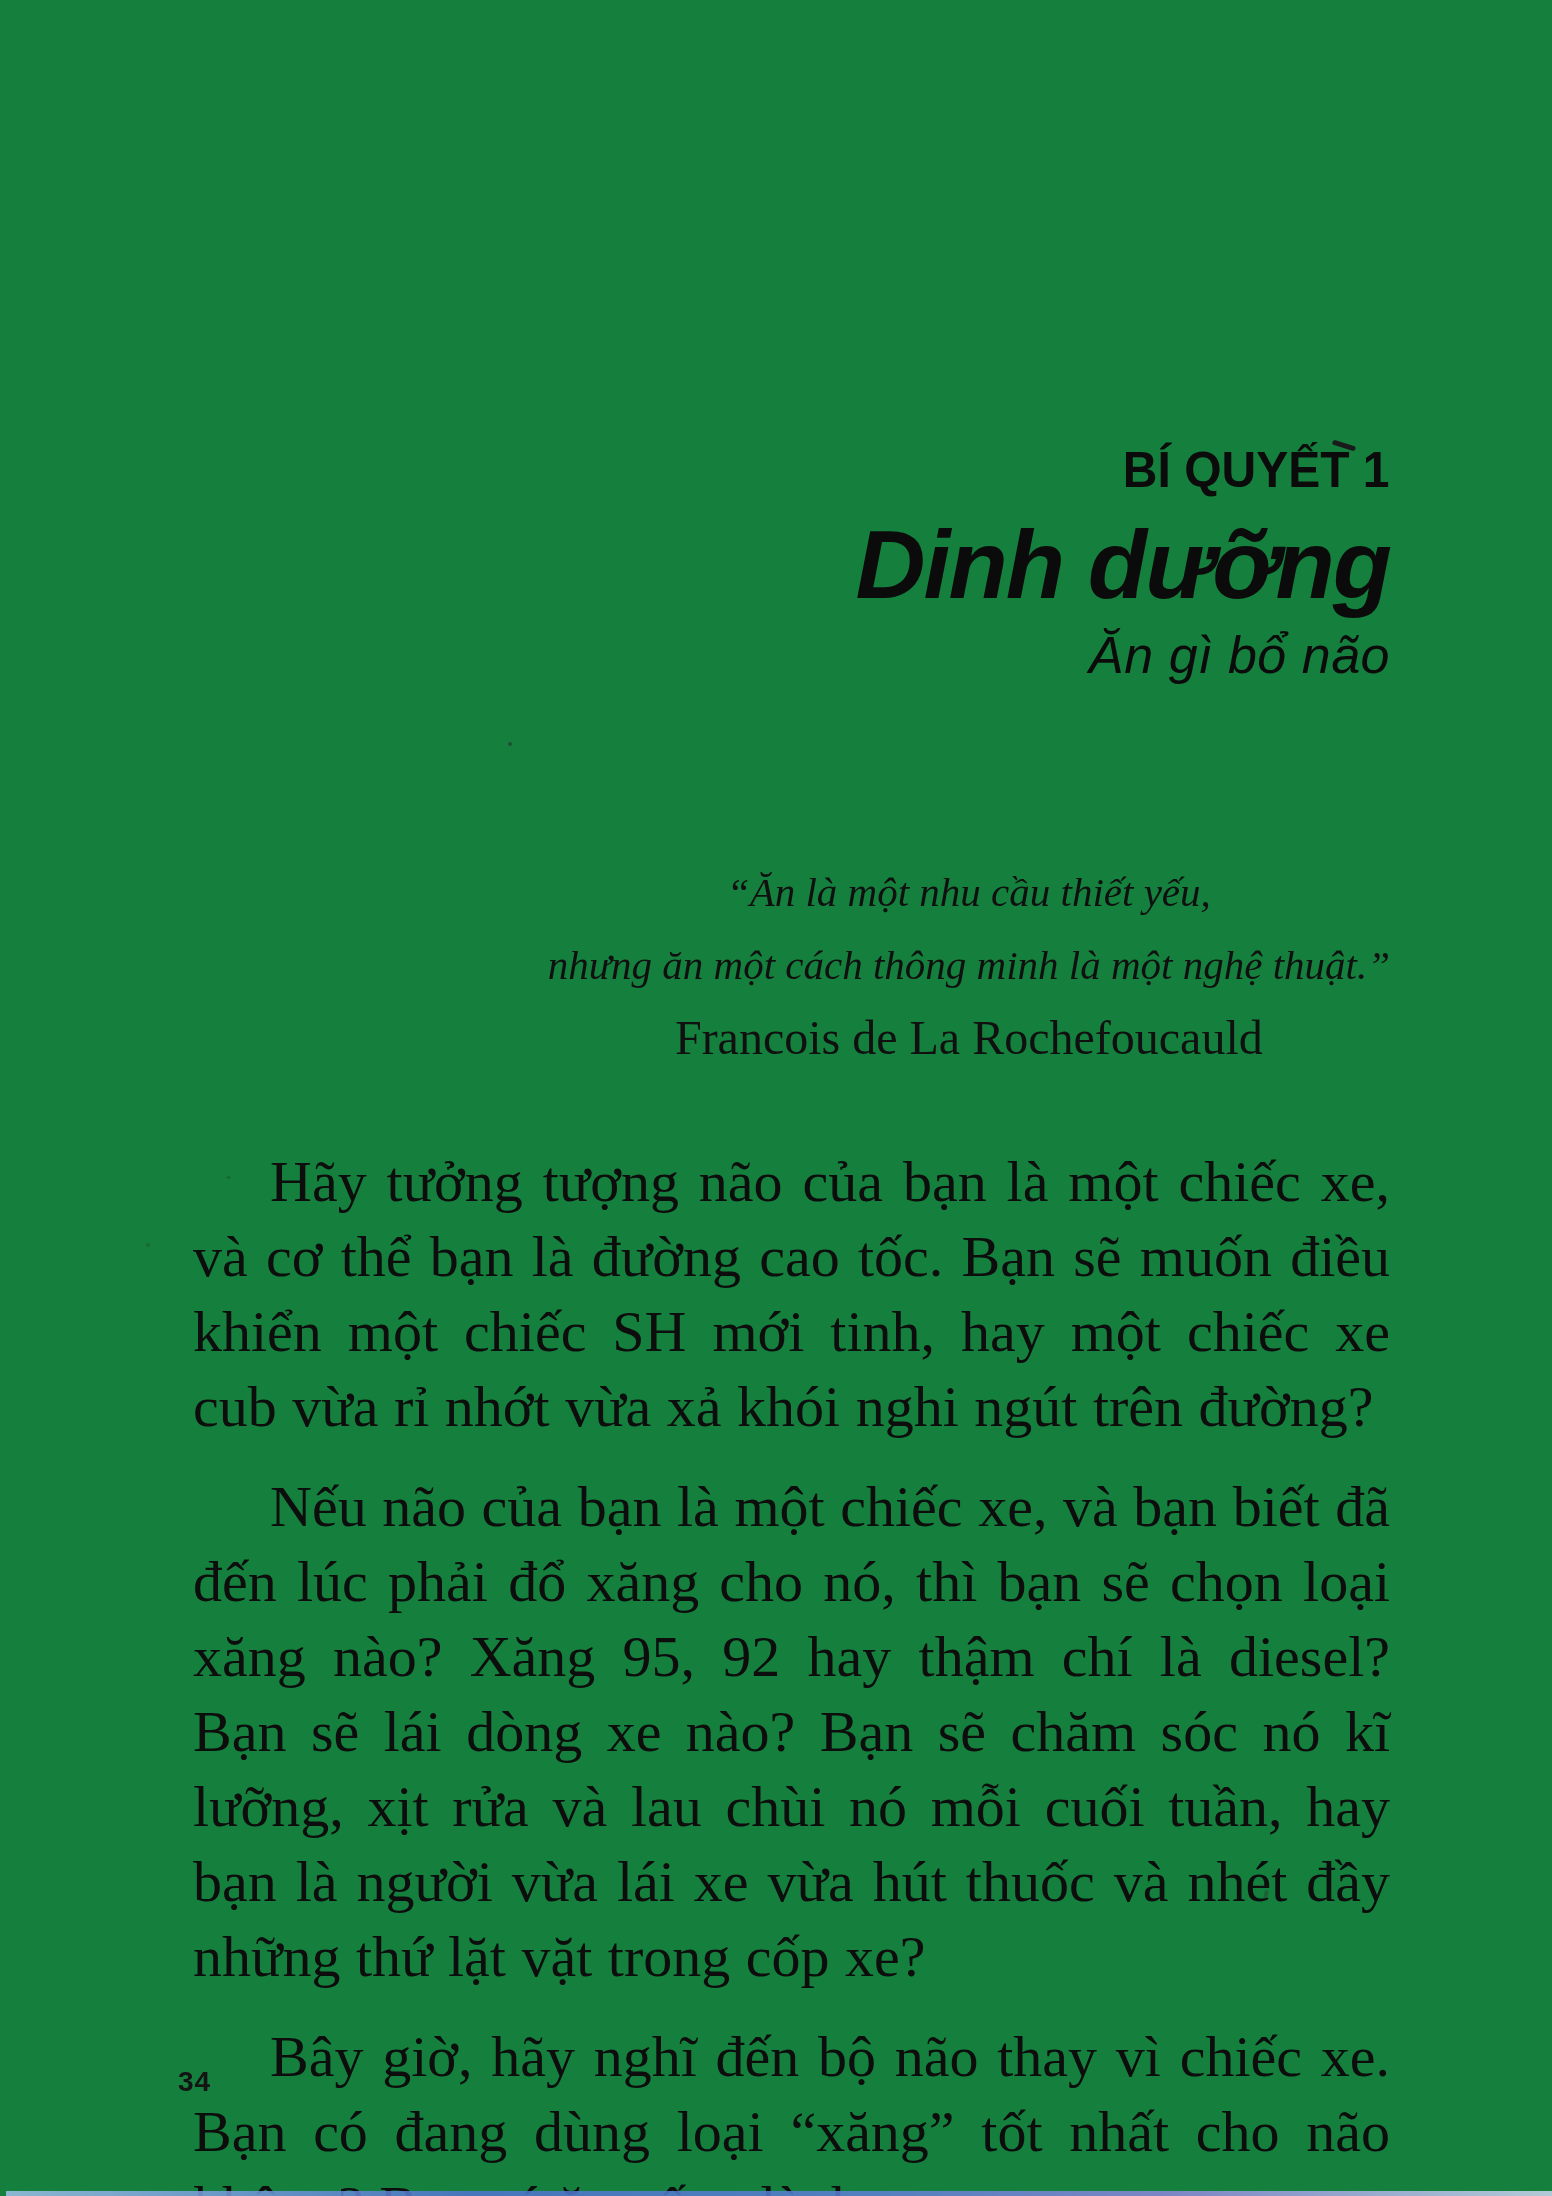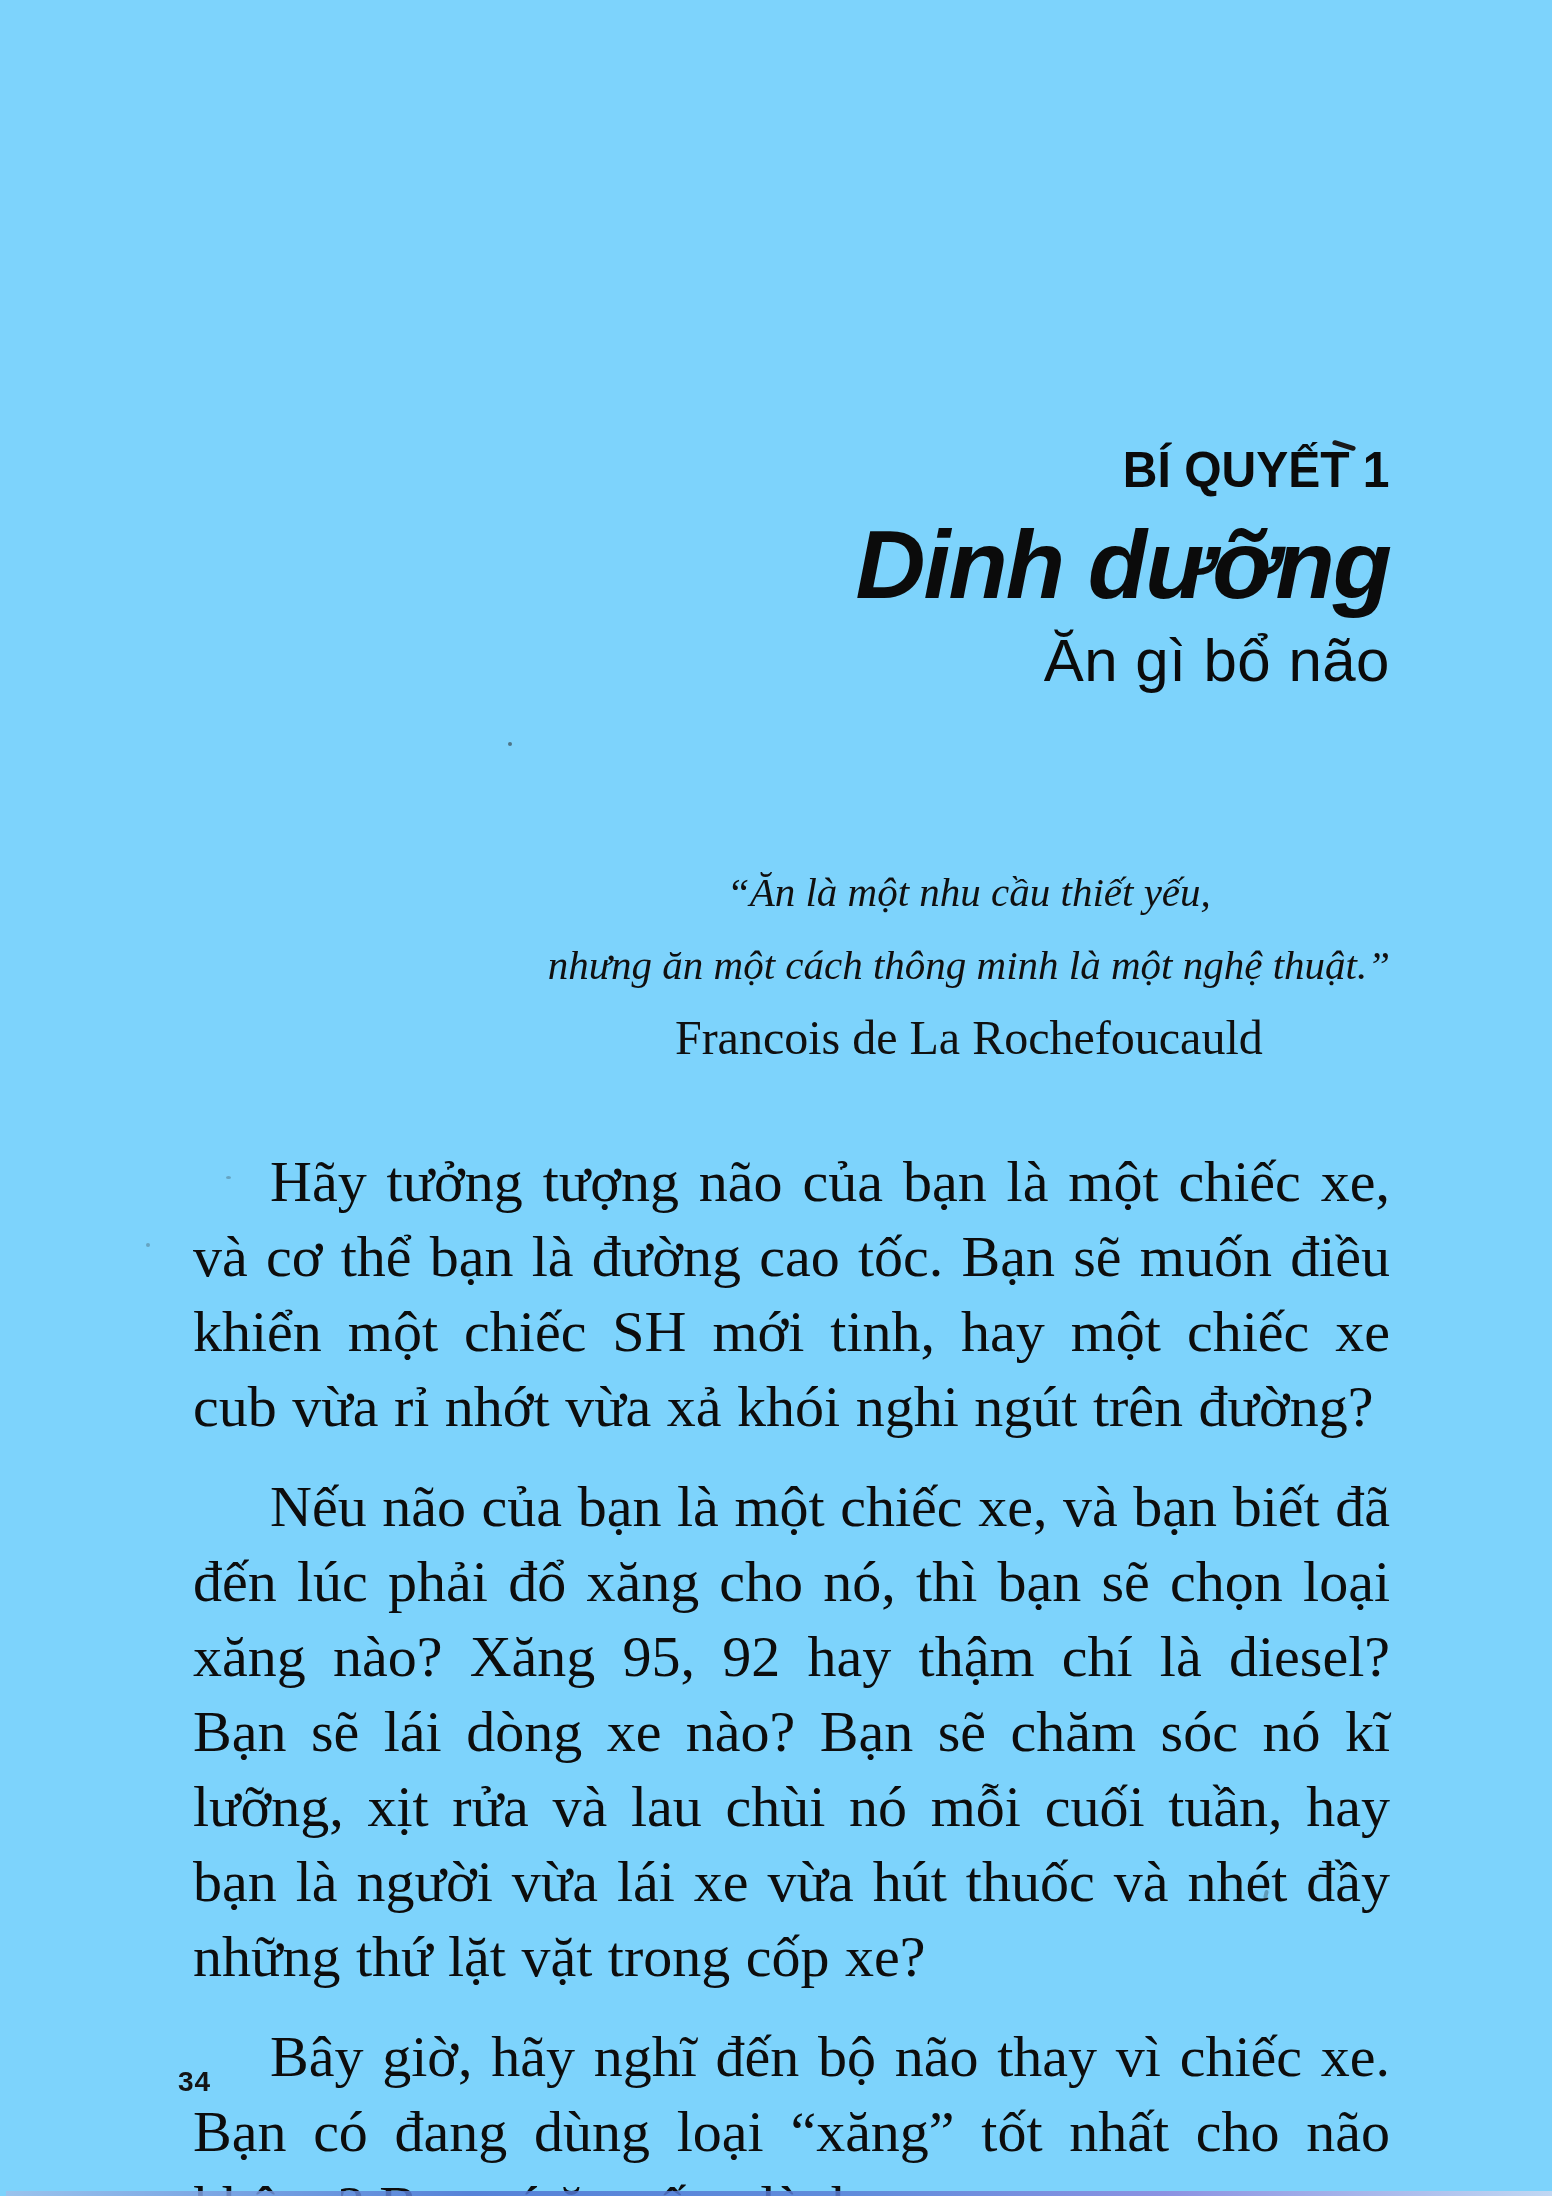--- a/index.html
+++ b/index.html
@@ -9,21 +9,21 @@
   }
   body {
     width: 1552px;
     height: 2196px;
     position: relative;
     overflow: hidden;
   }
   .page {
     position: absolute;
     inset: 0;
-    background: #7dd3fc;
+    background: #15803d;
     color: #0f0f0f;
     font-family: "Liberation Serif", serif;
   }
 
   
   .chapter-header {
     position: absolute;
     top: 438px;
     right: 162px;
     text-align: right;
@@ -41,25 +41,26 @@
   }
   .chapter-title {
     font-size: 97px;
     font-weight: 900;
     line-height: 102px;
     margin-top: 12px;
     letter-spacing: -2px;
     font-style: italic;
   }
   .chapter-subtitle {
-    font-size: 60px;
+    font-size: 52px;
     font-weight: 400;
     line-height: 74px;
-    margin-top: 8px;
+    margin-top: 2px;
     letter-spacing: 0.5px;
+    font-style: italic;
   }
   
   .artifact-grave {
     position: absolute;
     top: 443px;
     left: 1332px;
     width: 24px;
     height: 5px;
     background: #1a1a1a;
     border-radius: 3px;

